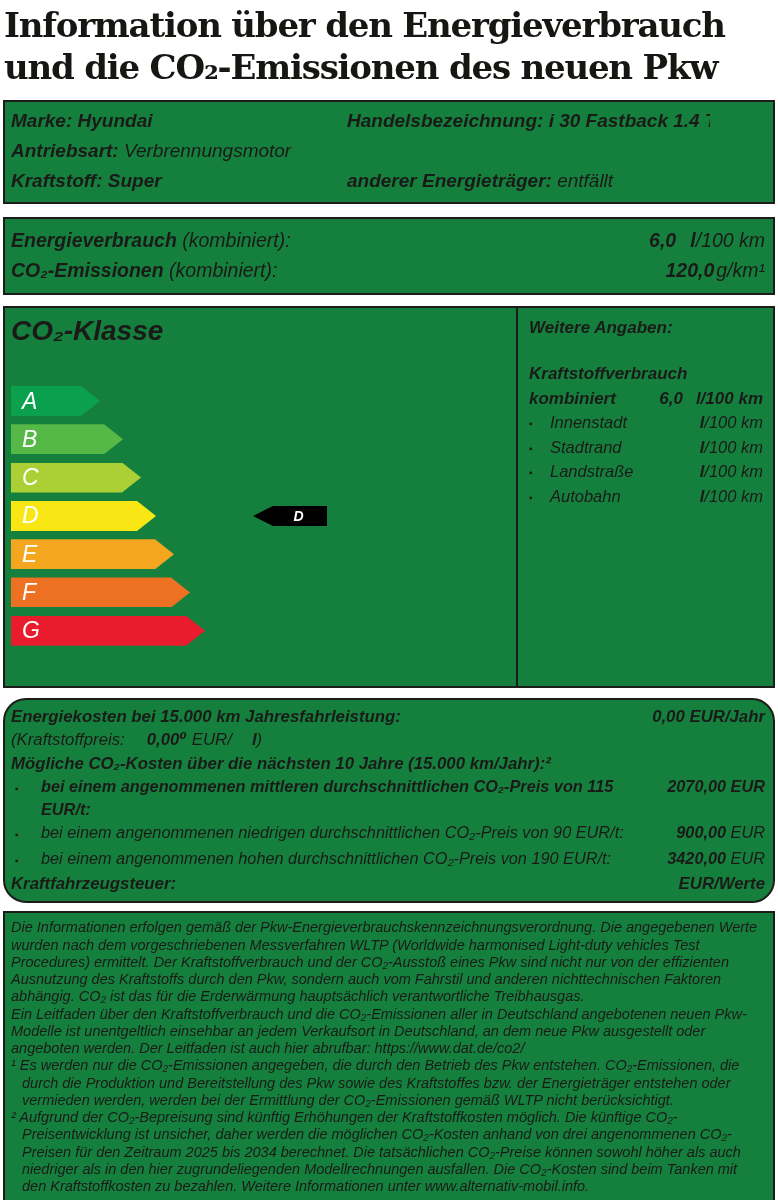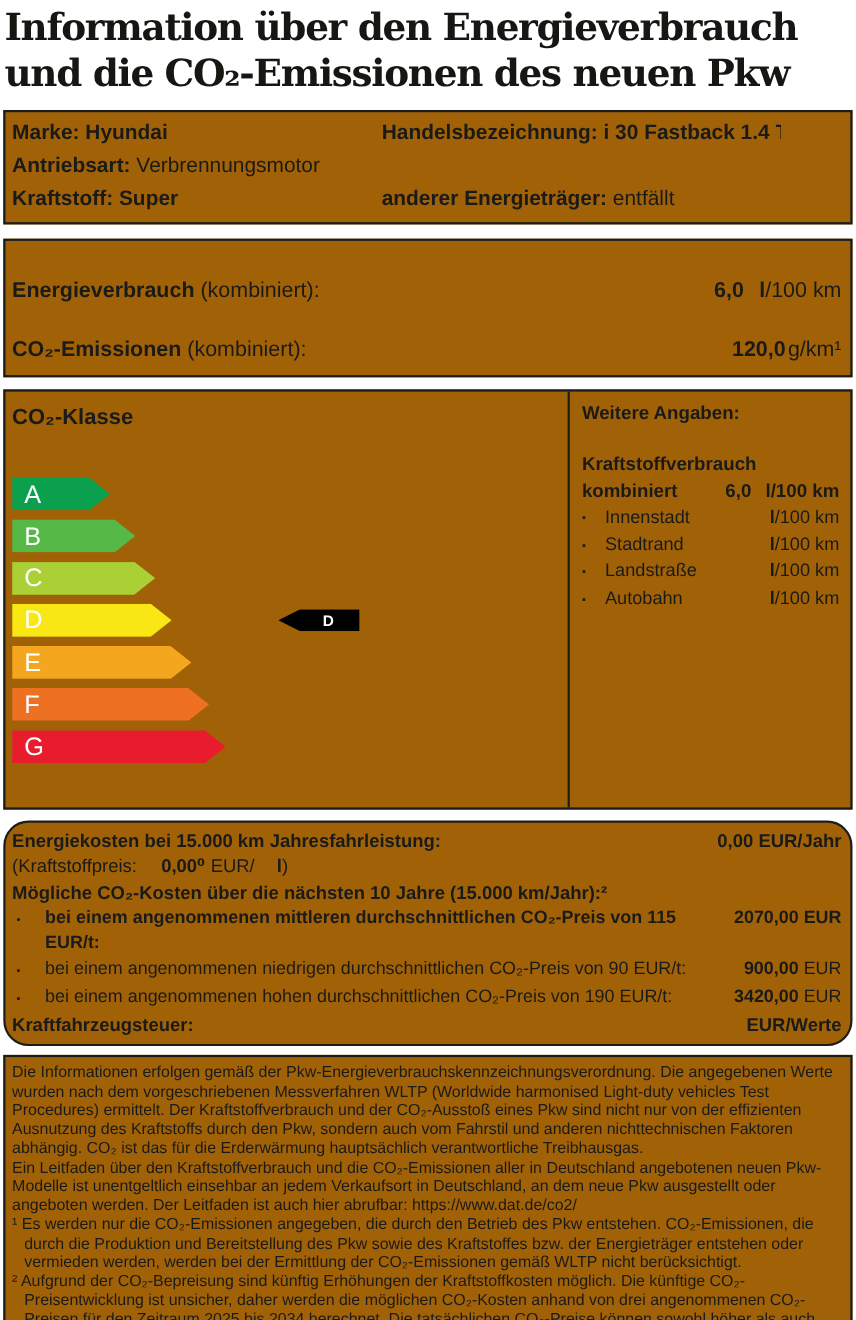--- a/index.html
+++ b/index.html
@@ -3,44 +3,44 @@
 <meta charset="utf-8">
 <style>
   html,body{margin:0;padding:0;background:#fff;}
   body{width:778px;font-family:"Liberation Sans","DejaVu Sans",sans-serif;color:#1a1a18;-webkit-font-smoothing:antialiased;}
   .page{width:778px;height:1200px;overflow:hidden;position:relative;background:#fff;}
 
   
   .main-title{font-family:"DejaVu Serif","Liberation Serif",serif;font-weight:700;font-size:34px;line-height:42px;letter-spacing:-1.2px;padding:4px 4px 0 4px;color:#161613;}
 
   
-  .box{border:2.5px solid #1c1c1a;margin:0 3px;box-sizing:border-box;background:#a16207;}
+  .box{border:2.5px solid #1c1c1a;margin:0 3px;box-sizing:border-box;background:#15803d;font-style:italic;}
 
   
   .box-vehicle{margin-top:12px;padding:4px 8px 6px 6px;font-size:19px;line-height:30px;}
   .vrow{display:flex;white-space:nowrap;overflow:hidden;}
   .vcol-left{width:336px;flex:0 0 auto;}
   .vcol-right{flex:1;overflow:hidden;white-space:nowrap;}
   .lbl{font-weight:700;}
   .val-bold{font-weight:700;}
   .val{font-weight:400;}
   .clip-t{display:inline-block;width:5px;overflow:hidden;vertical-align:bottom;font-weight:700;white-space:nowrap;}
 
   
   .box-consumption{margin-top:13px;padding:6px 8px 8px 6px;font-size:19.5px;line-height:30px;}
-  .crow{display:flex;align-items:flex-end;margin-top:24px;}
+  .crow{display:flex;align-items:flex-end;}
   .crow .left{flex:1;}
   .crow .right{white-space:nowrap;}
   .u-gap-wide{margin-left:14px;}
   .u-gap-tight{margin-left:2px;}
 
   
   .box-class{margin-top:11px;height:382px;display:flex;padding:0;}
   .class-left{flex:1;padding:10px 6px 0 6px;box-sizing:border-box;}
-  .class-heading{font-size:20px;font-weight:700;line-height:26px;}
+  .class-heading{font-size:28px;font-weight:700;line-height:26px;}
   .class-subheading{font-size:19px;line-height:25px;margin-top:2px;}
   .scale{margin-top:42px;}
   .arrow-row{display:flex;height:30px;margin-bottom:8.3px;align-items:center;}
   .class-arrow{height:30px;display:flex;align-items:center;color:#fff;font-size:23px;padding-left:11px;box-sizing:border-box;clip-path:polygon(0 0,calc(100% - 19px) 0,100% 50%,calc(100% - 19px) 100%,0 100%);flex:0 0 auto;}
   .class-marker{height:20px;width:74px;color:#fff;font-weight:700;font-size:14px;display:flex;align-items:center;justify-content:center;padding-left:17px;box-sizing:border-box;clip-path:polygon(0 50%,27% 0,100% 0,100% 100%,27% 100%);flex:0 0 auto;}
   .class-right{flex:0 0 257px;border-left:2.5px solid #1c1c1a;padding:8px 10px 0 11px;box-sizing:border-box;font-size:16.5px;}
   .wa-heading{font-weight:700;font-size:17px;line-height:24px;}
   .wa-sub{font-weight:700;font-size:17px;line-height:24px;margin-top:22px;}
   .wa-comb{display:flex;font-weight:700;font-size:17px;line-height:25px;}
   .wa-comb .k{flex:1;}

